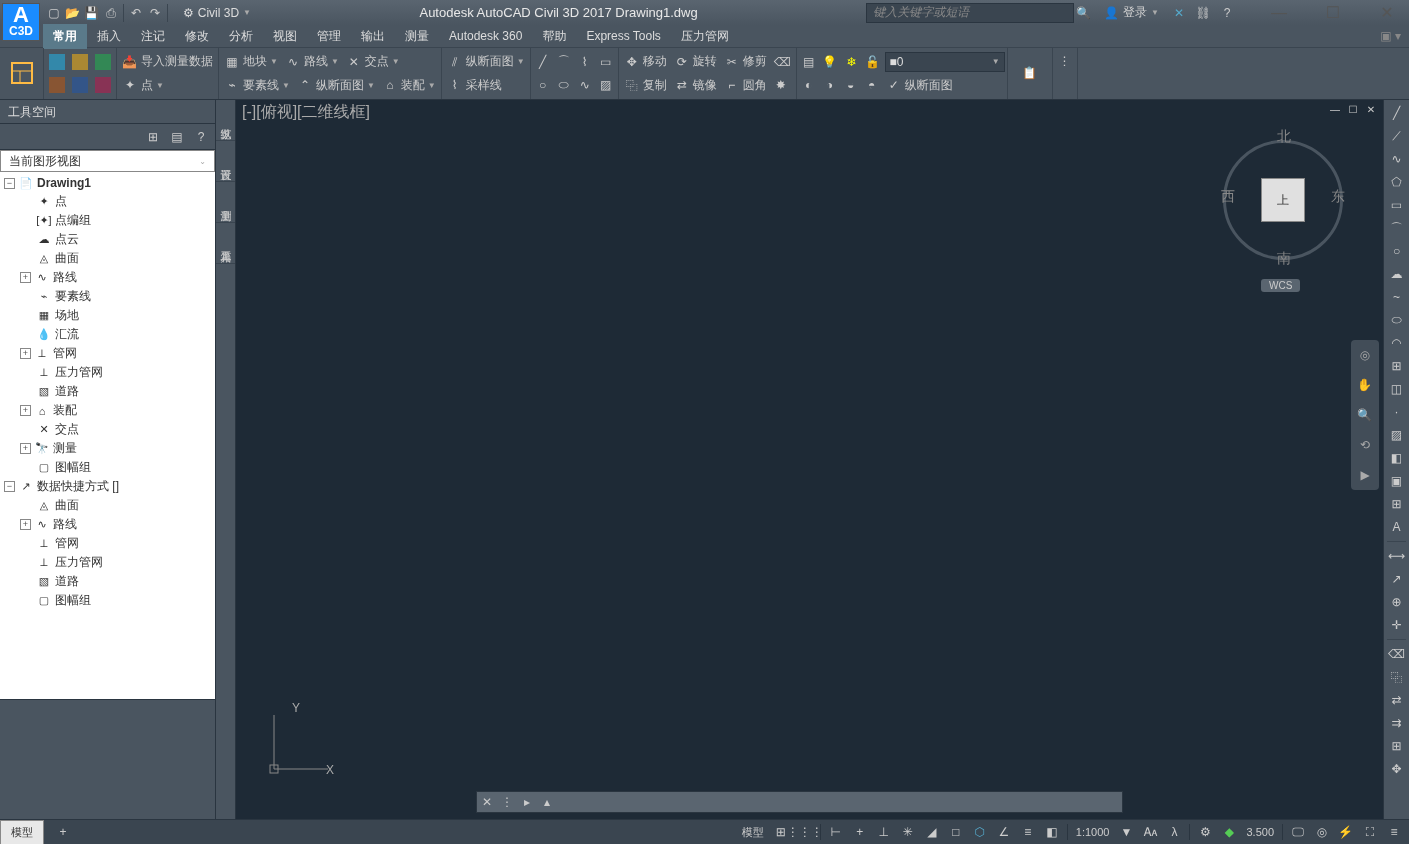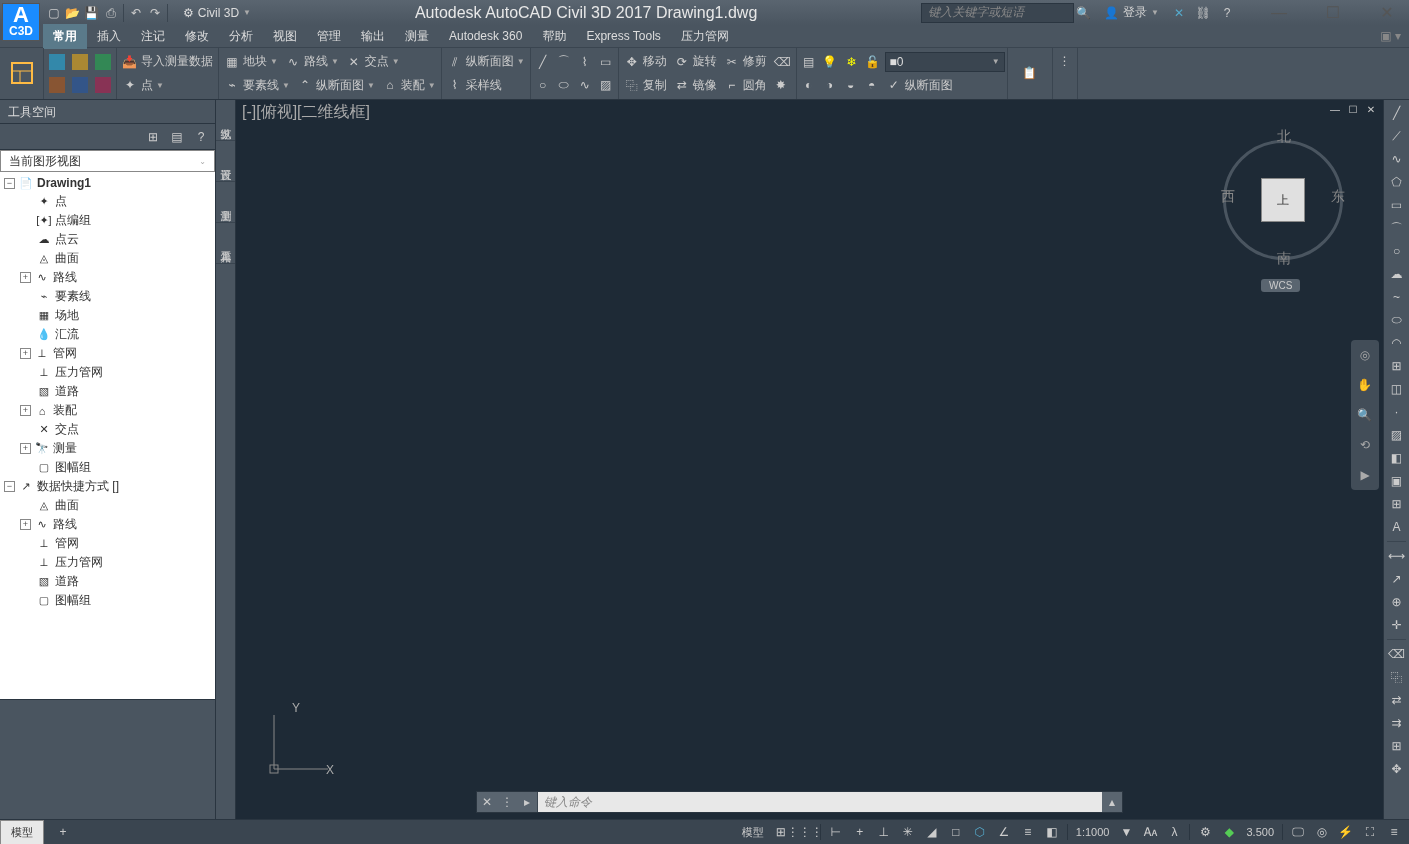--- a/index.html
+++ b/index.html
@@ -6,22 +6,22 @@
 body { background: #4a5560; width: 1409px; height: 844px; overflow: hidden; color: #d0d0d0; }
 
 
 .titlebar { height: 25px; background: linear-gradient(#5a6570, #4a5560); display: flex; align-items: center; }
 .app-icon { width: 38px; height: 38px; background: #1a8cff; color: white; font-weight: bold; display: flex; flex-direction: column; align-items: center; justify-content: center; font-size: 9px; position: absolute; top: 3px; left: 2px; z-index: 10; border: 1px solid #555; }
 .app-icon .big-a { font-size: 22px; line-height: 18px; color: #fff; font-weight: bold; }
 .qat { margin-left: 45px; display: flex; gap: 1px; align-items: center; }
 .qat-btn { width: 18px; height: 18px; display: flex; align-items: center; justify-content: center; color: #ccc; cursor: pointer; }
 .qat-sep { width: 1px; height: 18px; background: #3a4550; margin: 0 2px; }
 .workspace-label { color: #ddd; margin-left: 12px; display: flex; align-items: center; gap: 4px; }
-.titlebar-center { flex: 1; text-align: center; color: #e8e8e8; font-size: 16px; }
-.titlebar-search { width: 153px; height: 20px; background: #3a4550; border: 1px solid #2a3540; display: flex; align-items: center; padding: 0 6px; color: #888; font-style: italic; }
+.titlebar-center { flex: 1; text-align: center; color: #e8e8e8; font-size: 13px; }
+.titlebar-search { width: 208px; height: 20px; background: #3a4550; border: 1px solid #2a3540; display: flex; align-items: center; padding: 0 6px; color: #888; font-style: italic; }
 .titlebar-right { display: flex; align-items: center; gap: 4px; padding-right: 4px; }
 .login-box { display: flex; align-items: center; gap: 4px; padding: 0 6px; }
 .tb-icon { width: 20px; height: 20px; display: flex; align-items: center; justify-content: center; color: #ccc; cursor: pointer; }
 .win-controls { display: flex; gap: 18px; margin-left: 20px; }
 .win-btn { width: 36px; height: 20px; display: flex; align-items: center; justify-content: center; color: #555; font-size: 16px; cursor: pointer; }
 
 
 .menubar { height: 23px; background: #4a5560; display: flex; align-items: center; padding-left: 43px; border-bottom: 1px solid #3a4550; }
 .menu-item { padding: 4px 10px; color: #ddd; cursor: pointer; font-size: 12px; }
 .menu-item.active { background: #5a7a8a; color: #fff; font-weight: bold; }
@@ -504,23 +504,20 @@
           <rect x="4" y="58" width="8" height="8" fill="none" stroke="#888"></rect>
         </svg>
       <div class="axis-label axis-y">Y</div>
       <div class="axis-label axis-x">X</div>
     </div>
 
     <div class="commandline-row">
       <div class="cmd-btn">✕</div>
       <div class="cmd-btn">⋮</div>
       <div class="cmd-btn">▸</div>
-      <div class="cmd-input">
-        <span>键入命令</span>
-      </div>
       <div class="cmd-btn">▴</div>
     </div>
   </div>
 
   <div class="right-toolbar">
     <div class="rt-btn">╱</div>
     <div class="rt-btn">⟋</div>
     <div class="rt-btn">∿</div>
     <div class="rt-btn">⬠</div>
     <div class="rt-btn">▭</div>

